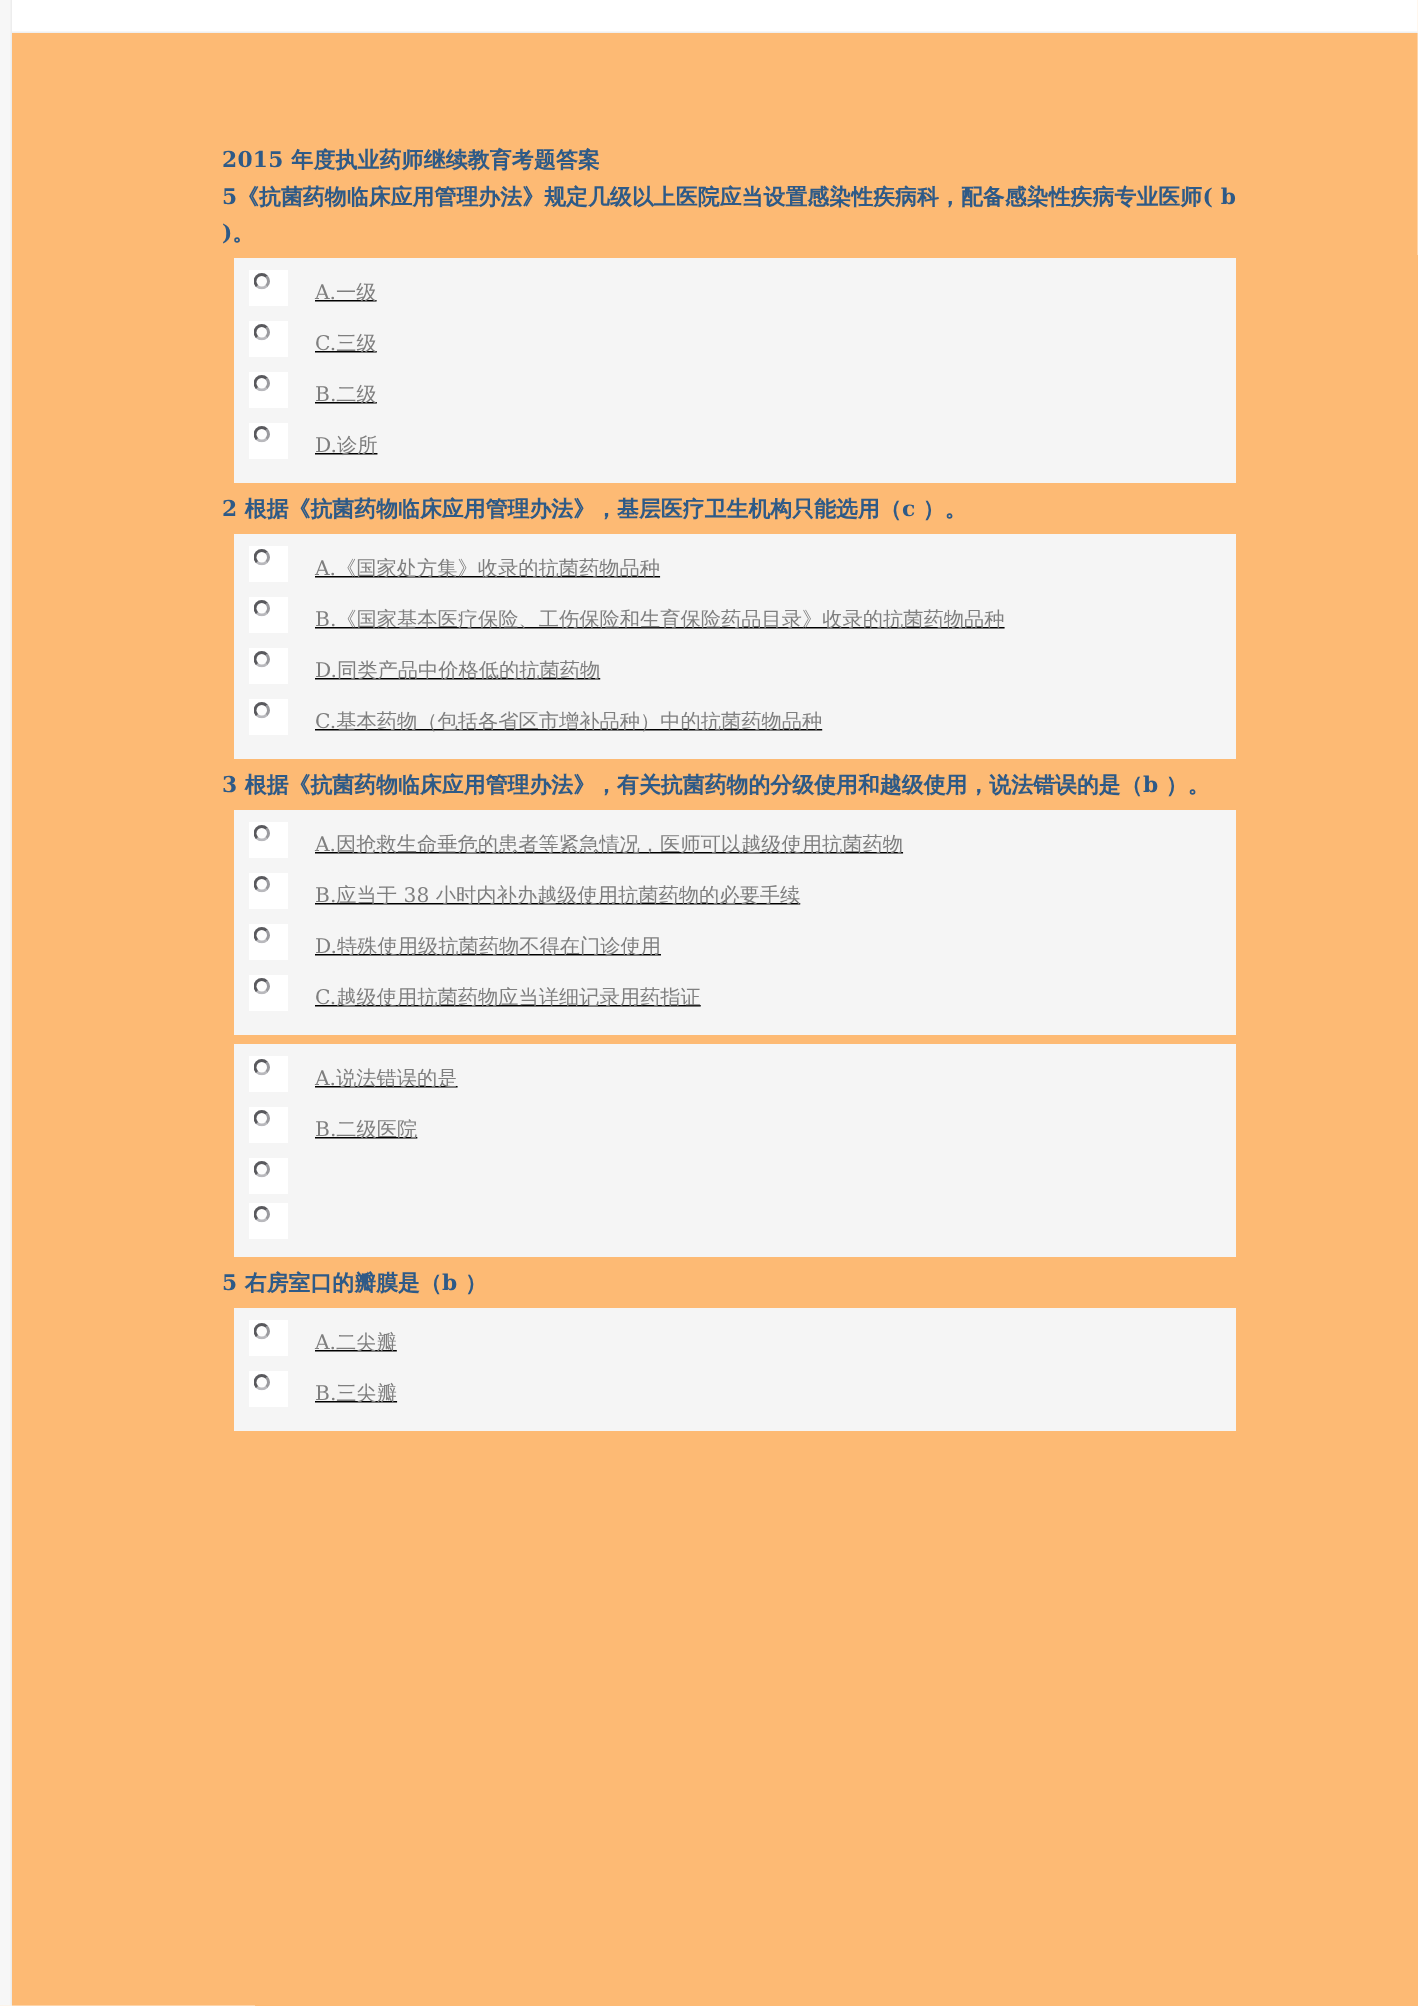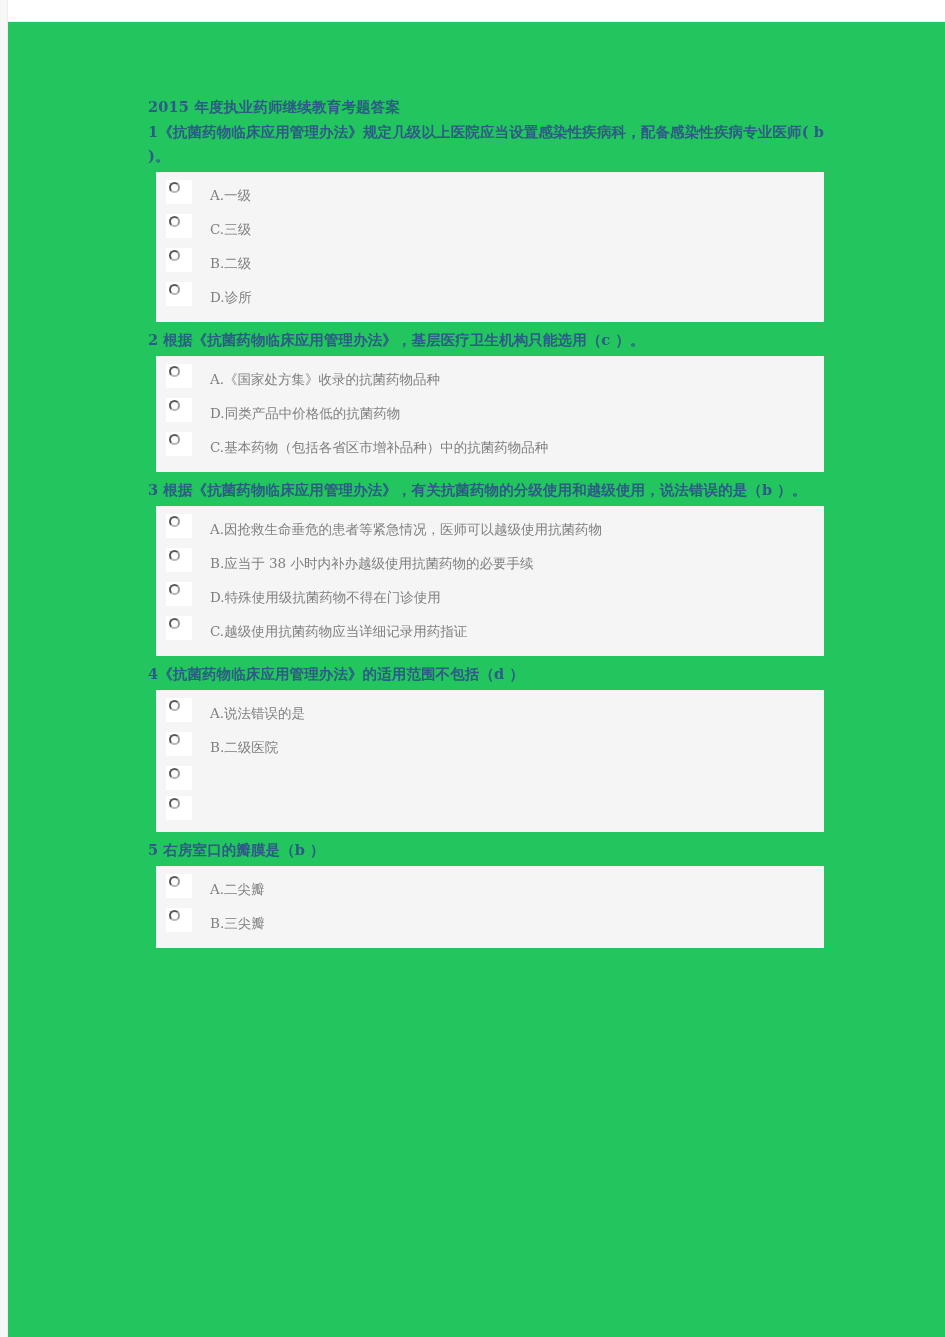--- a/index.html
+++ b/index.html
@@ -34,21 +34,21 @@
     background: #ffffff;
     border-bottom: 1px solid #f0f0f0;
     box-sizing: border-box;
   }
   .page {
     position: absolute;
     left: 8px;
     top: 22px;
     width: 937px;
     height: 1315px;
-    background: #22c55e;
+    background: #fdba74;
     box-sizing: border-box;
   }
   .doc {
     position: absolute;
     left: 140px;
     top: 74px;
     width: 676px;
   }
 
   .doc-title {
@@ -80,20 +80,21 @@
     width: 668px;
     padding: 6px 0 8px 0;
     box-sizing: border-box;
   }
   .option {
     display: block;
     position: relative;
     min-height: 30px;
     padding: 7px 10px 7px 54px;
     box-sizing: border-box;
+    text-decoration: underline;
   }
   .radio-wrap {
     position: absolute;
     left: 10px;
     top: 2px;
     width: 26px;
     height: 24px;
     background: #ffffff;
     display: block;
   }
@@ -124,21 +125,21 @@
 
 <div class="page-gutter"></div>
 <div class="page-top-strip"></div>
 
 <div class="page">
   <div class="doc">
 
     <div class="doc-title">2015 年度执业药师继续教育考题答案</div>
 
     <div class="question">
-      <p class="q-text">1《抗菌药物临床应用管理办法》规定几级以上医院应当设置感染性疾病科，配备感染性疾病专业医师(  b )。</p>
+      <p class="q-text">5《抗菌药物临床应用管理办法》规定几级以上医院应当设置感染性疾病科，配备感染性疾病专业医师(  b )。</p>
       <div class="options">
         <div class="option">
           <span class="radio-wrap">
               <span class="radio"></span>
             </span>
           <span class="opt-text">A.一级</span>
         </div>
         <div class="option">
           <span class="radio-wrap">
               <span class="radio"></span>
@@ -166,20 +167,26 @@
         <div class="option">
           <span class="radio-wrap">
               <span class="radio"></span>
             </span>
           <span class="opt-text">A.《国家处方集》收录的抗菌药物品种</span>
         </div>
         <div class="option">
           <span class="radio-wrap">
               <span class="radio"></span>
             </span>
+          <span class="opt-text">B.《国家基本医疗保险、工伤保险和生育保险药品目录》收录的抗菌药物品种</span>
+        </div>
+        <div class="option">
+          <span class="radio-wrap">
+              <span class="radio"></span>
+            </span>
           <span class="opt-text">D.同类产品中价格低的抗菌药物</span>
         </div>
         <div class="option">
           <span class="radio-wrap">
               <span class="radio"></span>
             </span>
           <span class="opt-text">C.基本药物（包括各省区市增补品种）中的抗菌药物品种</span>
         </div>
       </div>
     </div>
@@ -208,21 +215,20 @@
         <div class="option">
           <span class="radio-wrap">
               <span class="radio"></span>
             </span>
           <span class="opt-text">C.越级使用抗菌药物应当详细记录用药指证</span>
         </div>
       </div>
     </div>
 
     <div class="question">
-      <p class="q-text">4《抗菌药物临床应用管理办法》的适用范围不包括（d  ）</p>
       <div class="options">
         <div class="option">
           <span class="radio-wrap">
               <span class="radio"></span>
             </span>
           <span class="opt-text">A.说法错误的是</span>
         </div>
         <div class="option">
           <span class="radio-wrap">
               <span class="radio"></span>

